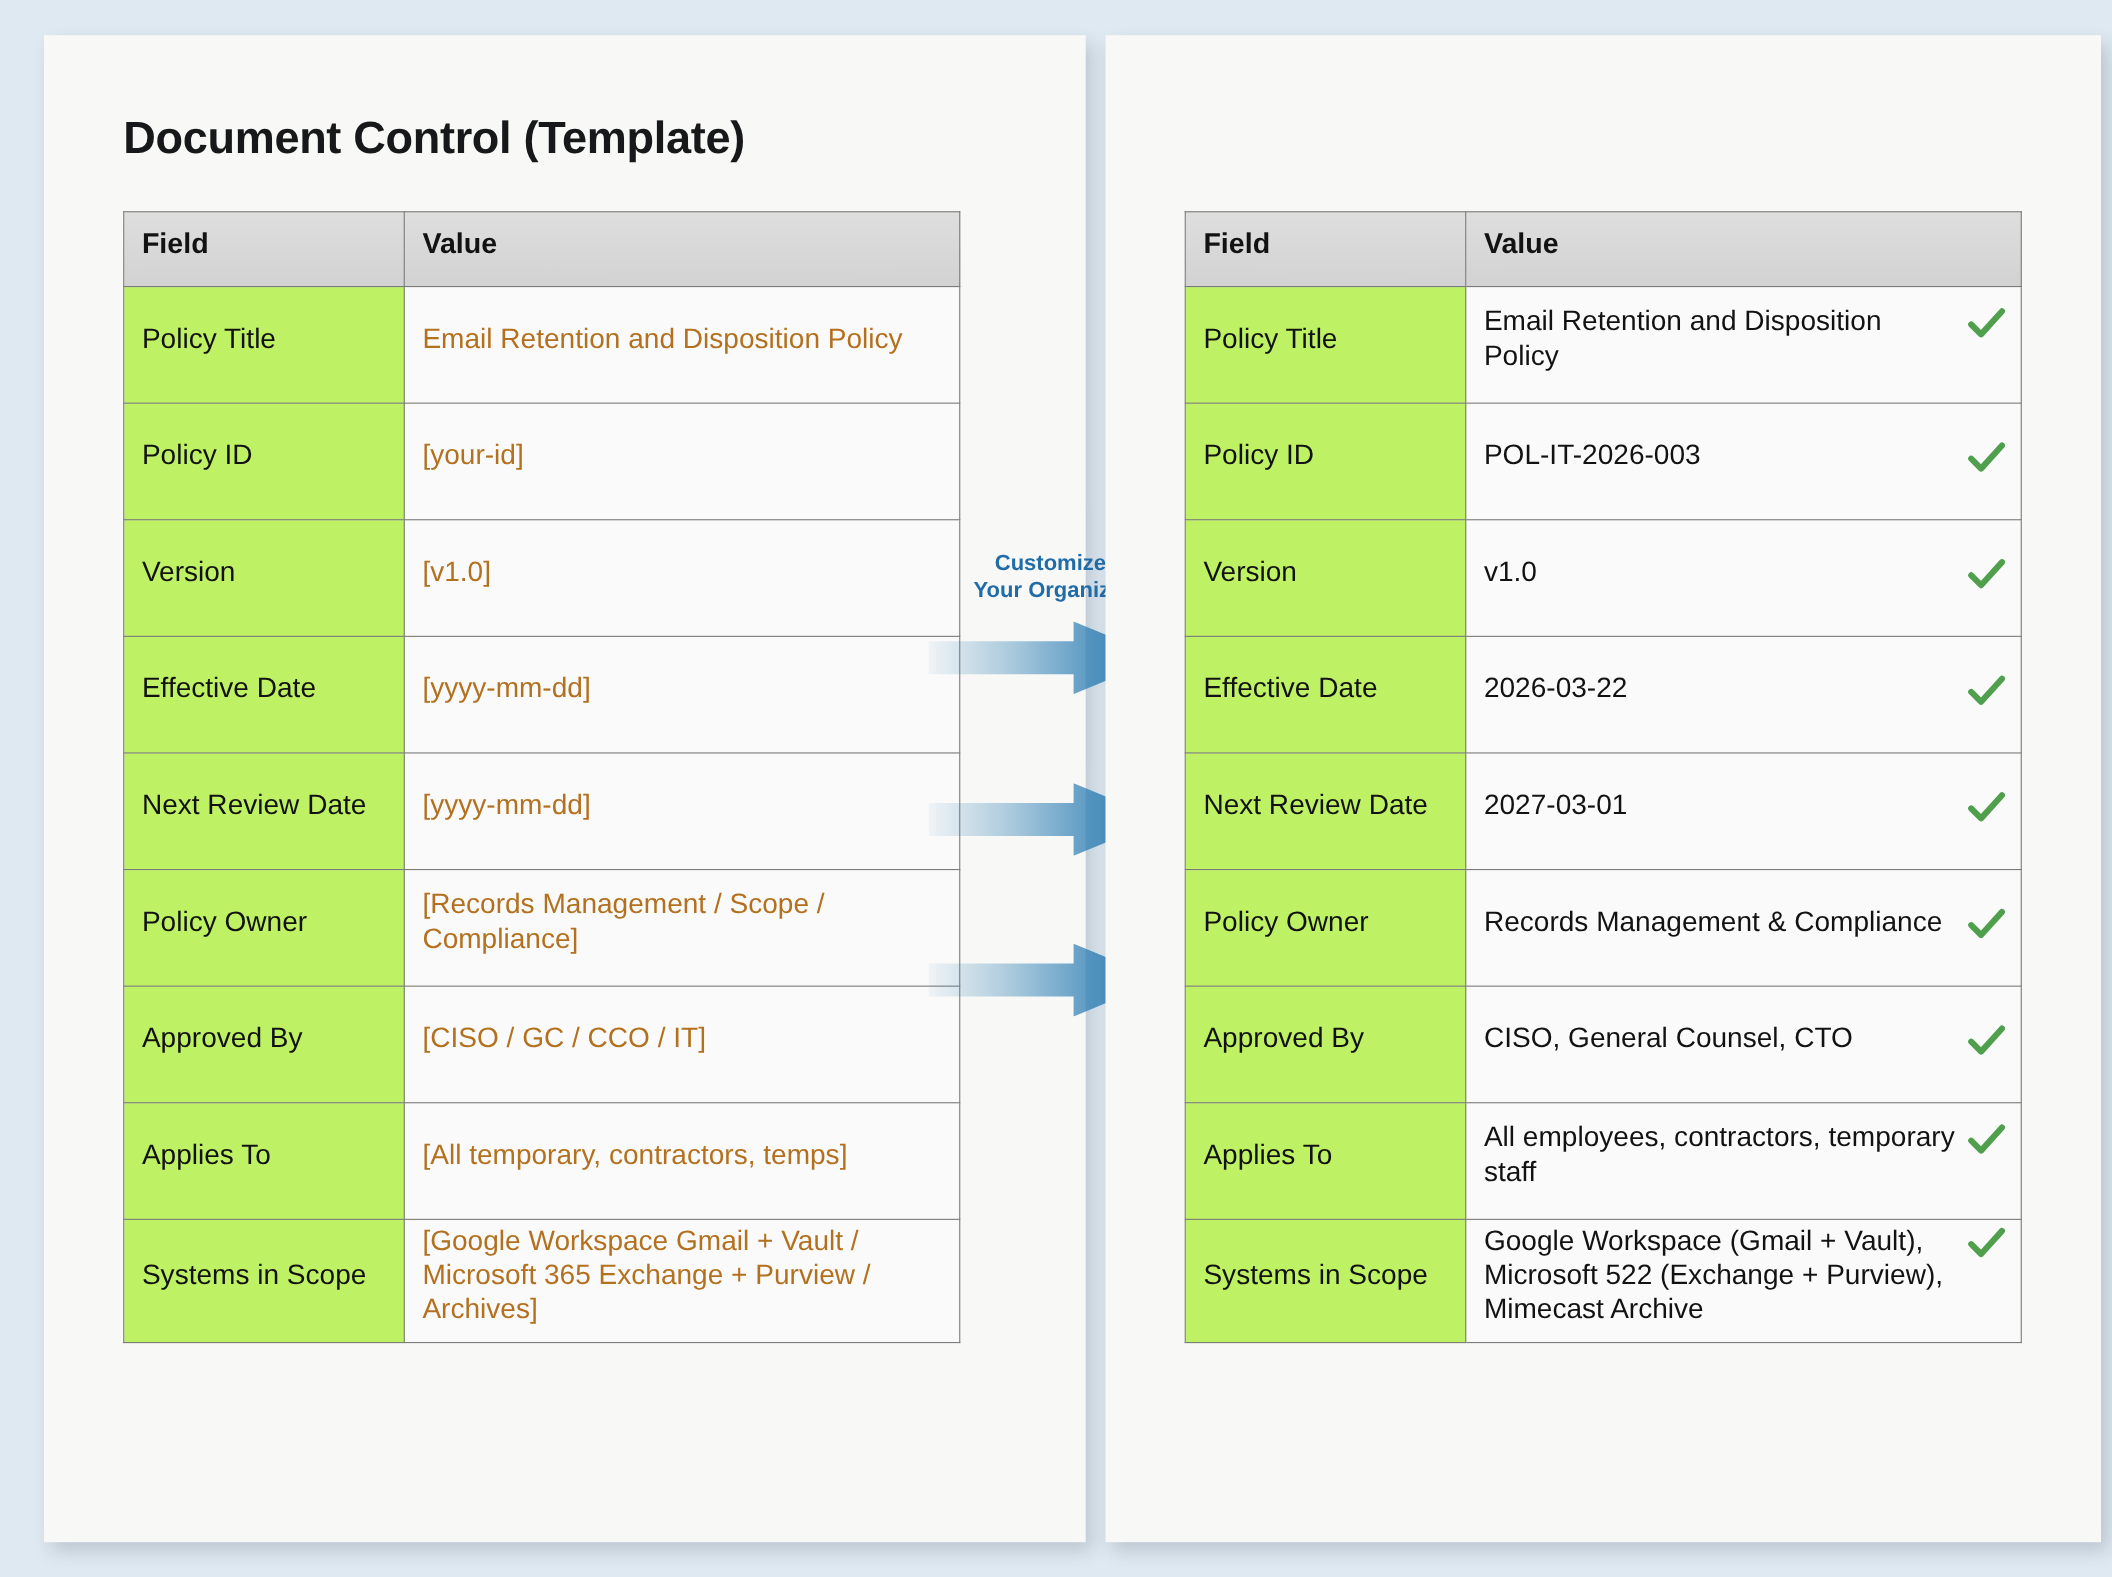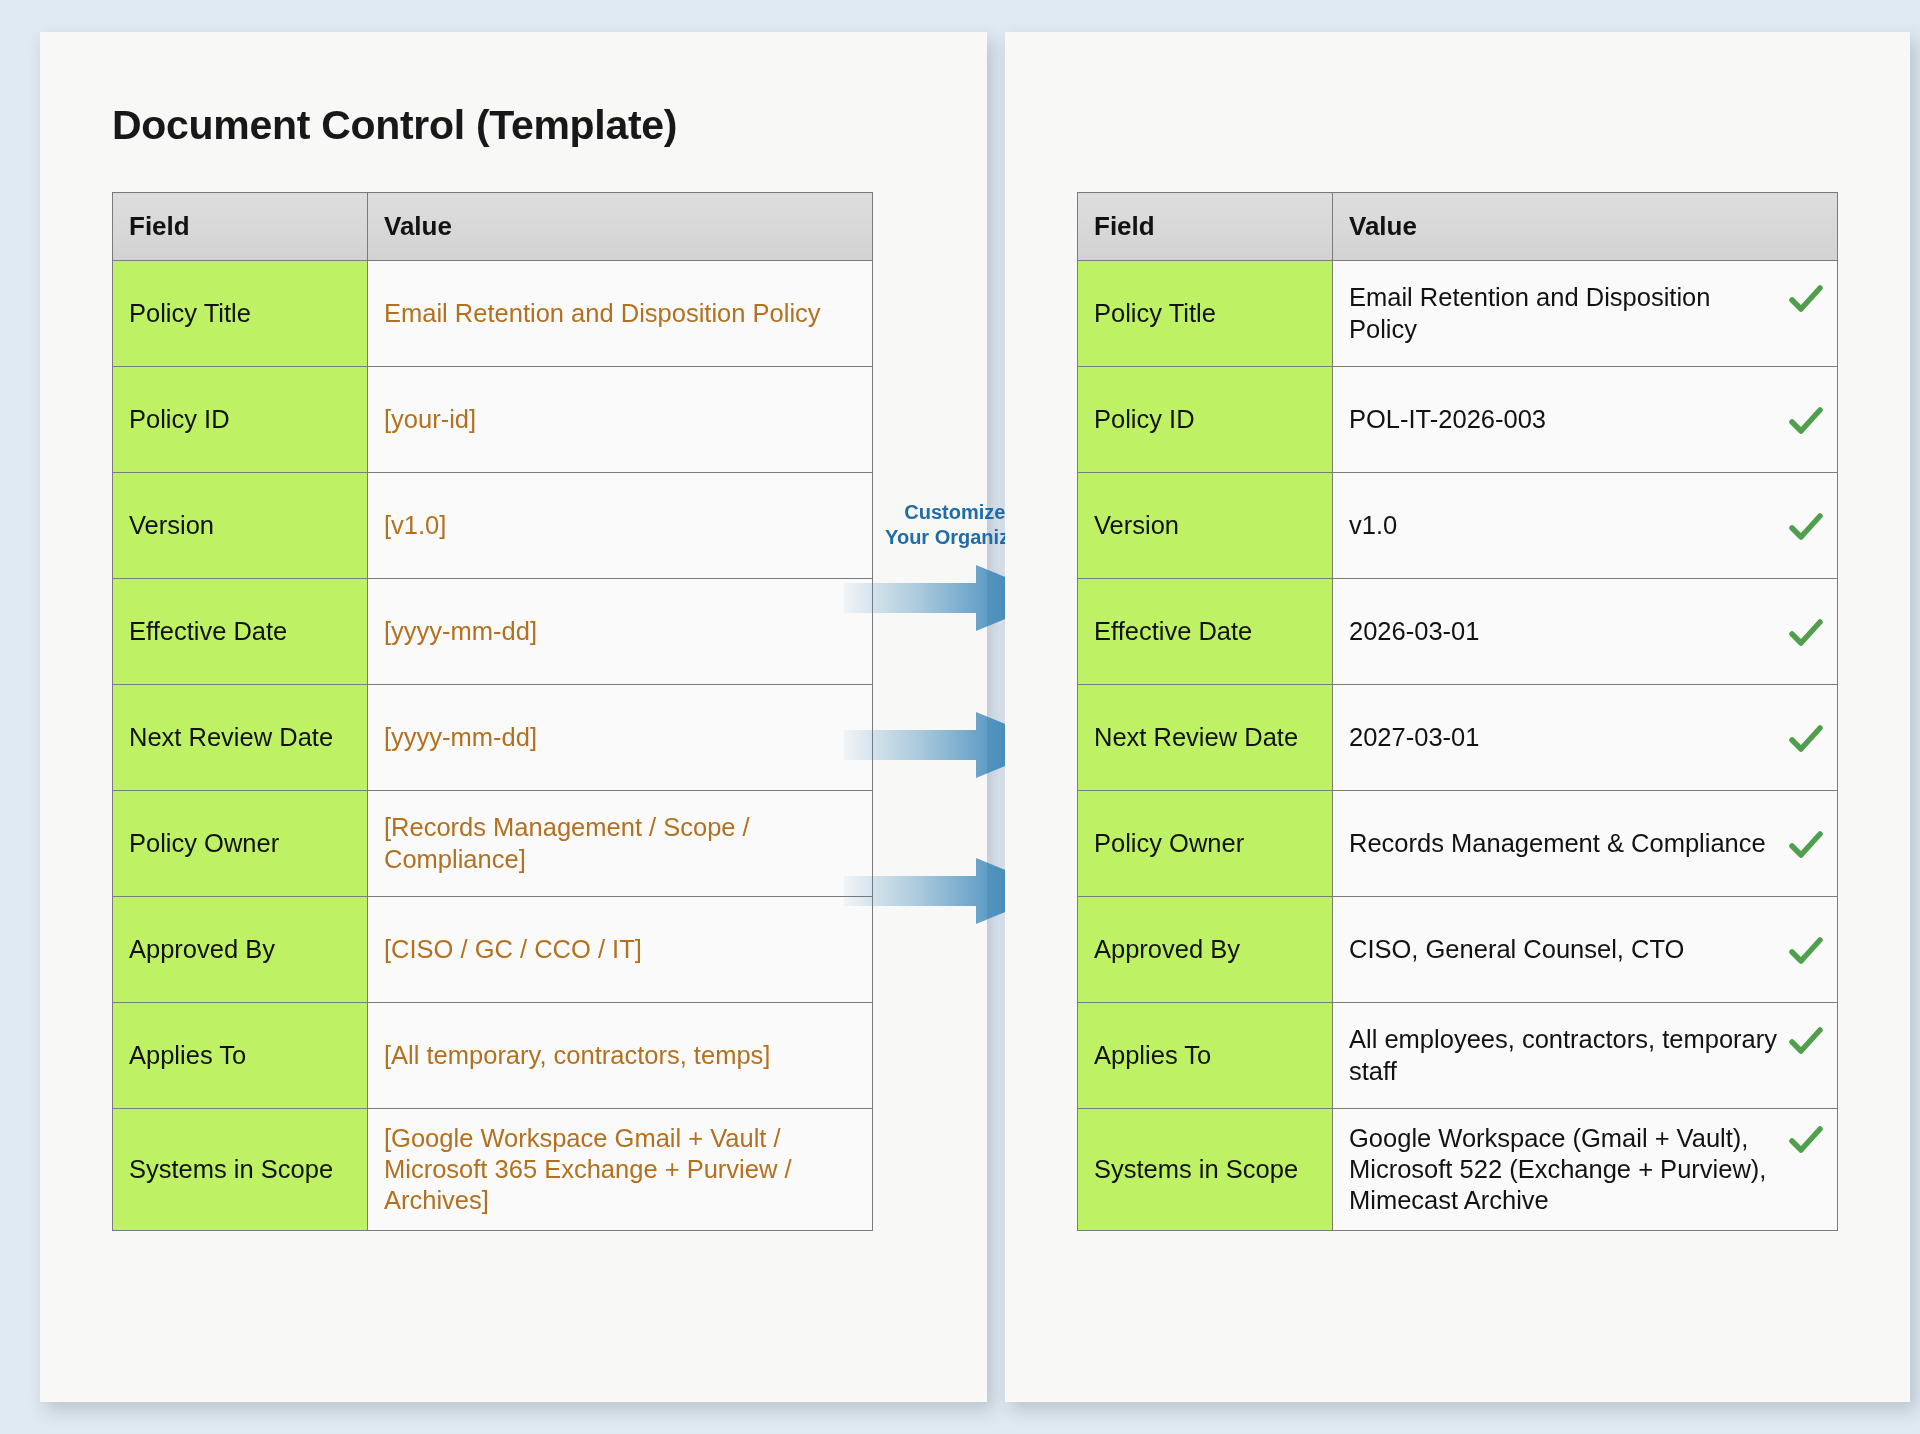--- a/index.html
+++ b/index.html
@@ -51,21 +51,21 @@
     left: 72px;
     width: 760px;
     border-collapse: collapse;
     table-layout: fixed;
     font-size: 25.5px;
     color: #121212;
   }
   .dc-table th,
   .dc-table td {
     border: 1px solid #7b7b7b;
-    padding: 14px 14px 14px 16px;
+    padding: 4px 14px 14px 16px;
     vertical-align: middle;
     line-height: 1.22;
     box-sizing: border-box;
   }
   .dc-table thead th {
     background: linear-gradient(180deg, #dedede 0%, #d2d2d2 100%);
     font-weight: bold;
     font-size: 26px;
     height: 68px;
     text-align: left;
@@ -313,21 +313,21 @@
                 <svg class="check-icon" viewBox="0 0 34 30">
                   <path d="M3,16 L12,25 L31,4" fill="none" stroke="#4f9f4c" stroke-width="5.5" stroke-linecap="round" stroke-linejoin="round"></path>
                 </svg>
               </div>
             </td>
           </tr>
           <tr>
             <td class="cell-field">Effective Date</td>
             <td class="cell-value">
               <div class="value-row">
-                <span class="value-text">2026-03-01</span>
+                <span class="value-text">2026-03-22</span>
                 <svg class="check-icon" viewBox="0 0 34 30">
                   <path d="M3,16 L12,25 L31,4" fill="none" stroke="#4f9f4c" stroke-width="5.5" stroke-linecap="round" stroke-linejoin="round"></path>
                 </svg>
               </div>
             </td>
           </tr>
           <tr>
             <td class="cell-field">Next Review Date</td>
             <td class="cell-value">
               <div class="value-row">

